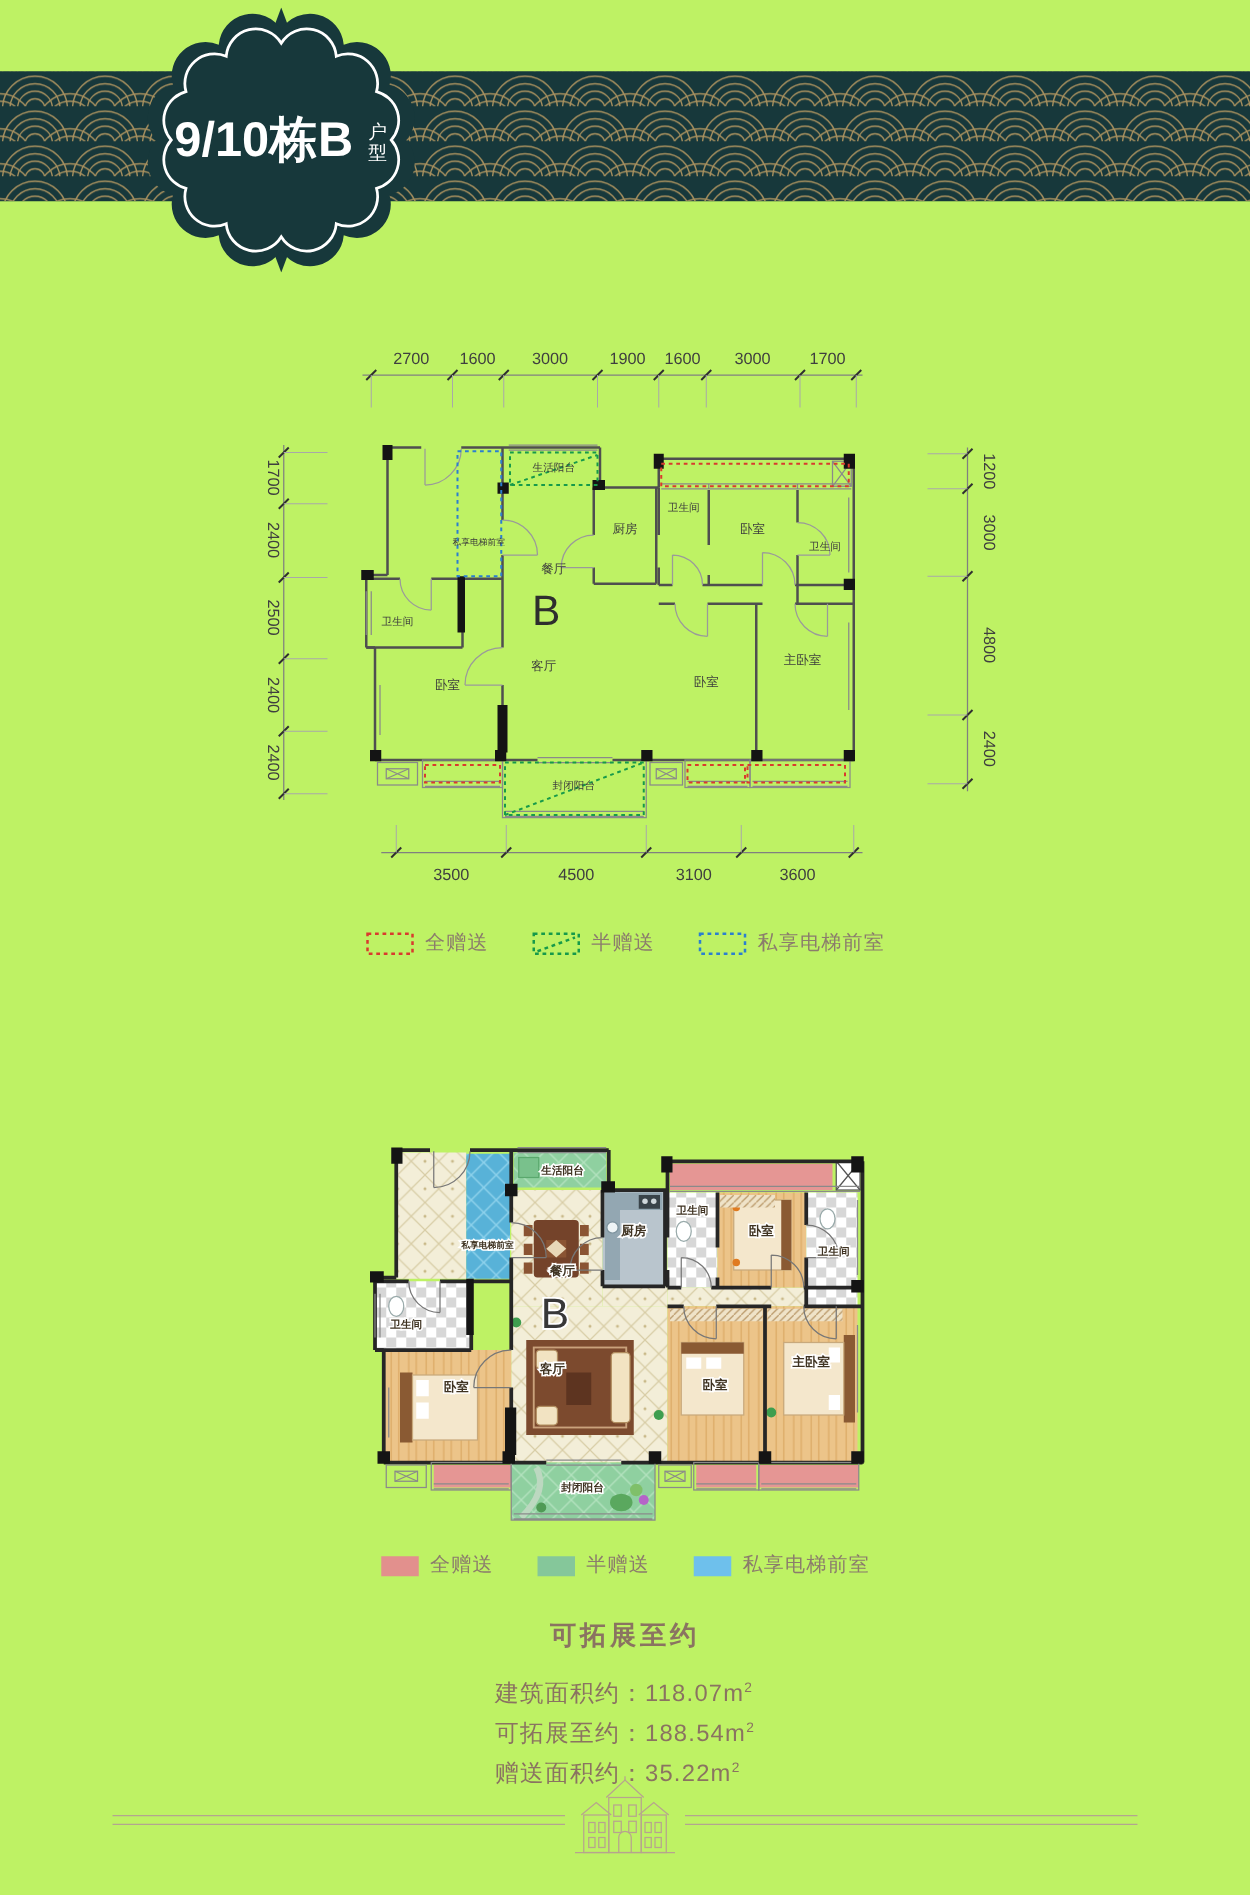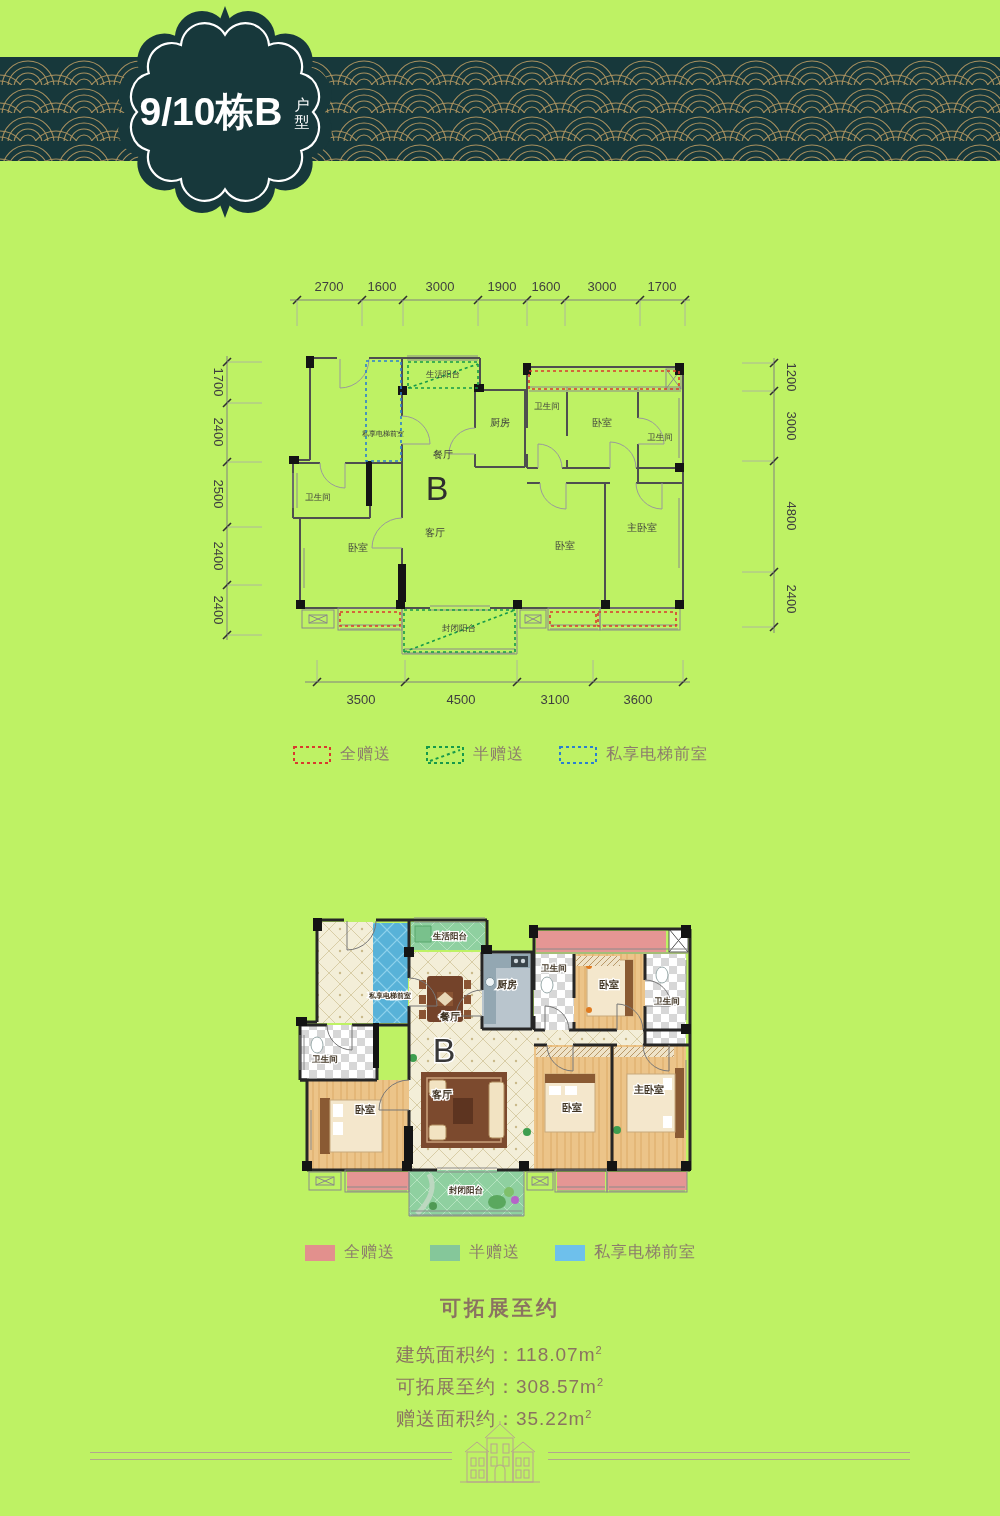--- a/index.html
+++ b/index.html
@@ -540,21 +540,21 @@
         <rect x="1" y="1" width="30" height="16" fill="#6ec0ec"></rect>
       </svg>
       <span class="legend-label">私享电梯前室</span>
     </div>
   </div>
 
   <div class="info">
     <div class="info-title">可拓展至约</div>
     <div class="info-lines">
       <div class="info-line"><span>建筑面积约：118.07m</span><sup>2</sup></div>
-      <div class="info-line"><span>可拓展至约：308.57m</span><sup>2</sup></div>
+      <div class="info-line"><span>可拓展至约：188.54m</span><sup>2</sup></div>
       <div class="info-line"><span>赠送面积约：35.22m</span><sup>2</sup></div>
     </div>
   </div>
 
   <div class="footer-line" style="left:90px; top:1452px; width:362px;"></div>
   <div class="footer-line" style="left:90px; top:1459px; width:362px;"></div>
   <div class="footer-line" style="left:548px; top:1452px; width:362px;"></div>
   <div class="footer-line" style="left:548px; top:1459px; width:362px;"></div>
 
   <svg class="footer-building" width="90" height="66" viewBox="0 0 90 66">

